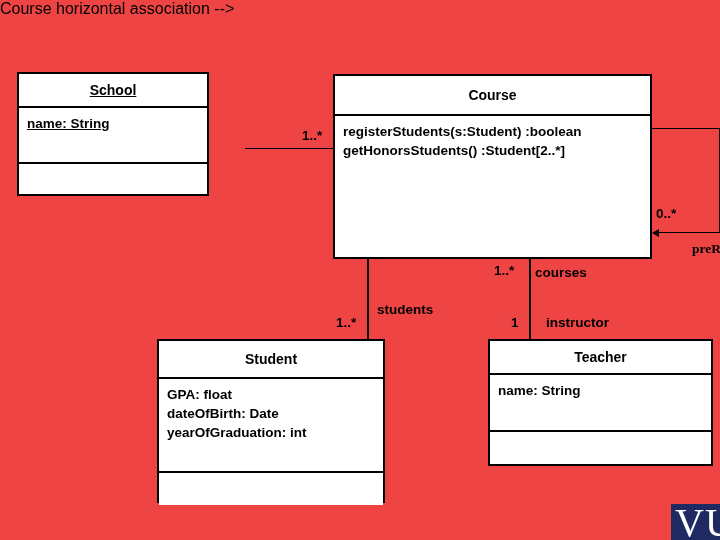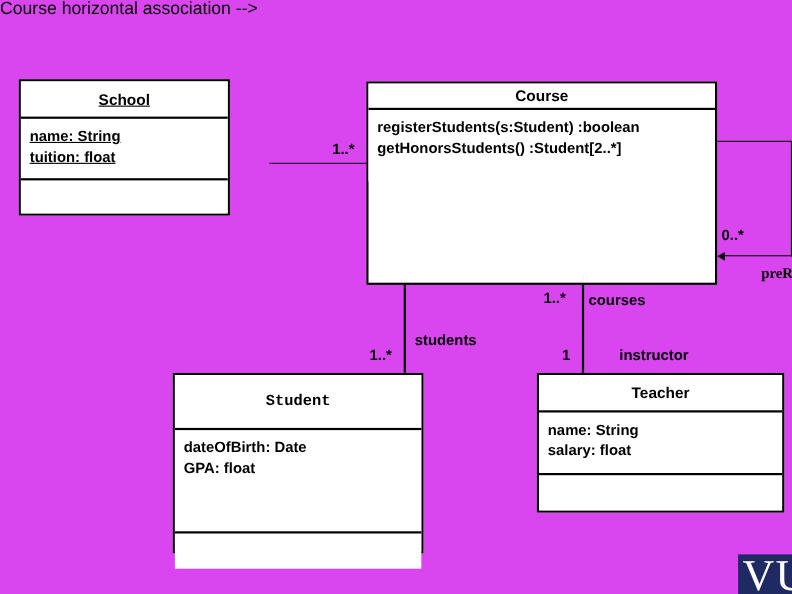--- a/index.html
+++ b/index.html
@@ -4,21 +4,21 @@
 <style>
   html, body {
     margin: 0;
     padding: 0;
     background: #ffffff;
   }
   #canvas {
     position: relative;
     width: 720px;
     height: 540px;
-    background: #d946ef;
+    background: #ef4444;
     overflow: hidden;
     font-family: "Liberation Sans", sans-serif;
     color: #000000;
   }
 
   
   .uml-class {
     position: absolute;
     box-sizing: border-box;
     border: 2px solid #000000;
@@ -126,66 +126,65 @@
   <div class="conn conn-h" style="left:650px; top:128px; width:70px;"></div>
   <div class="conn conn-v" style="left:719px; top:128px; height:105px;"></div>
   <div class="conn conn-h" style="left:659px; top:232px; width:61px;"></div>
   <div class="arrow-left" style="left:652px; top:229px;"></div>
 
   
   <div class="uml-class" style="left:17px; top:72px; width:192px; height:124px;text-decoration:underline;">
     <div class="uml-compartment uml-title" style="height:32px;">School</div>
     <div class="uml-compartment uml-lines" style="height:56px;">
       <div class="uml-line">name: String</div>
-      <div class="uml-line">tuition: float</div>
     </div>
     <div class="uml-compartment uml-lines uml-empty" style="height:32px;"></div>
   </div>
 
   
   <div class="uml-class" style="left:333px; top:74px; width:319px; height:185px;">
-    <div class="uml-compartment uml-title" style="height:22px;">Course</div>
+    <div class="uml-compartment uml-title" style="height:38px;">Course</div>
     <div class="uml-compartment uml-lines" style="height:67px;">
       <div class="uml-line">registerStudents(s:Student) :boolean</div>
       <div class="uml-line">getHonorsStudents() :Student[2..*]</div>
     </div>
   </div>
 
   
   <div class="uml-class" style="left:157px; top:339px; width:228px; height:164px;">
-    <div class="uml-compartment uml-title" style="height:48px;font-family:Liberation Mono, monospace;">Student</div>
+    <div class="uml-compartment uml-title" style="height:36px;">Student</div>
     <div class="uml-compartment uml-lines" style="height:94px;">
+      <div class="uml-line">GPA: float</div>
       <div class="uml-line">dateOfBirth: Date</div>
-      <div class="uml-line">GPA: float</div>
+      <div class="uml-line">yearOfGraduation: int</div>
     </div>
     <div class="uml-compartment uml-lines uml-empty" style="height:34px;"></div>
   </div>
 
   
   <div class="uml-class" style="left:488px; top:339px; width:225px; height:127px;">
     <div class="uml-compartment uml-title" style="height:32px;">Teacher</div>
     <div class="uml-compartment uml-lines" style="height:57px;">
       <div class="uml-line">name: String</div>
-      <div class="uml-line">salary: float</div>
     </div>
     <div class="uml-compartment uml-lines uml-empty" style="height:34px;"></div>
   </div>
 
   
 
   <div class="label label-mult" style="left:302px; top:128px;">1..*</div>
 
   <div class="label label-mult" style="left:494px; top:263px;">1..*</div>
   <div class="label label-role" style="left:535px; top:265px;">courses</div>
 
   <div class="label label-mult" style="left:336px; top:315px;">1..*</div>
   <div class="label label-role" style="left:377px; top:302px;">students</div>
 
   <div class="label label-mult" style="left:511px; top:315px;">1</div>
-  <div class="label label-role" style="left:563px; top:315px;">instructor</div>
+  <div class="label label-role" style="left:546px; top:315px;">instructor</div>
 
   <div class="label label-mult" style="left:656px; top:206px;">0..*</div>
   <div class="label label-role" style="left:692px; top:241px;font-family:Liberation Serif, serif;">preReqs</div>
 
   
   <div id="logo" style="left:647px; top:504px; width:73px; height:36px;">
     <span class="logo-text">VU</span>
   </div>
 
 </div>

